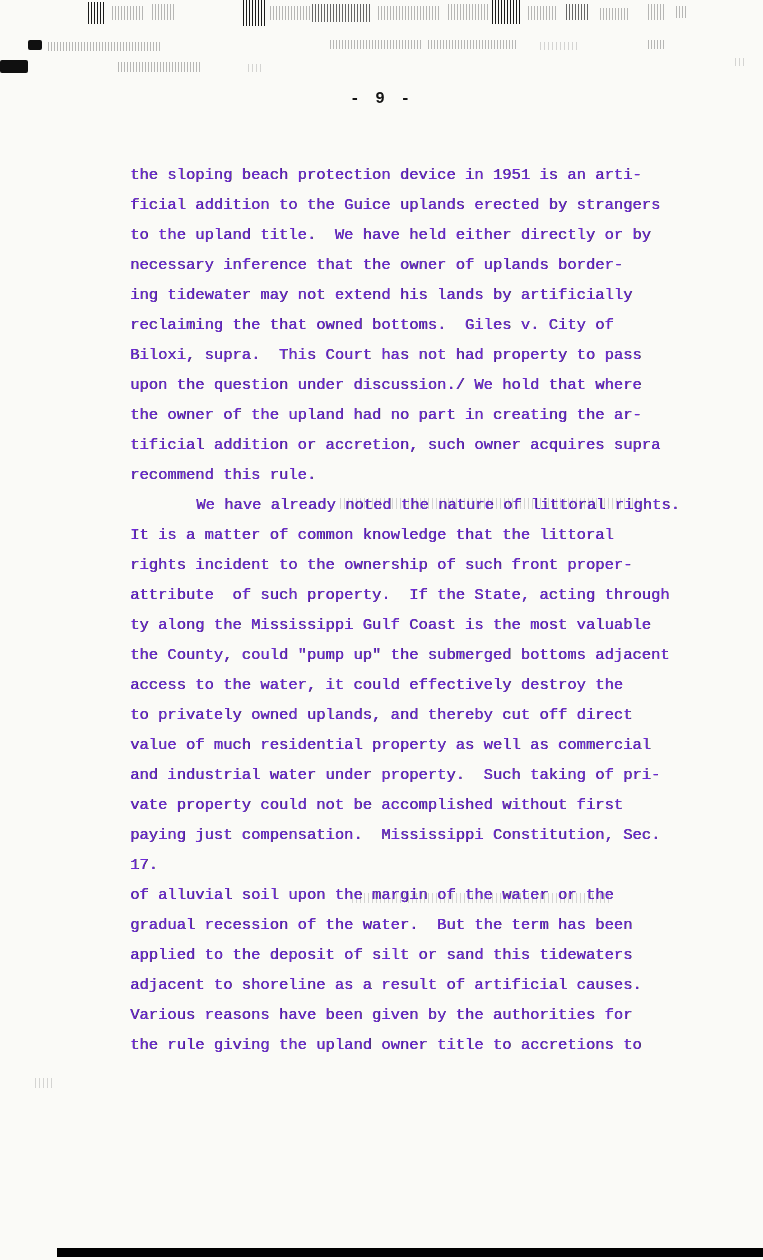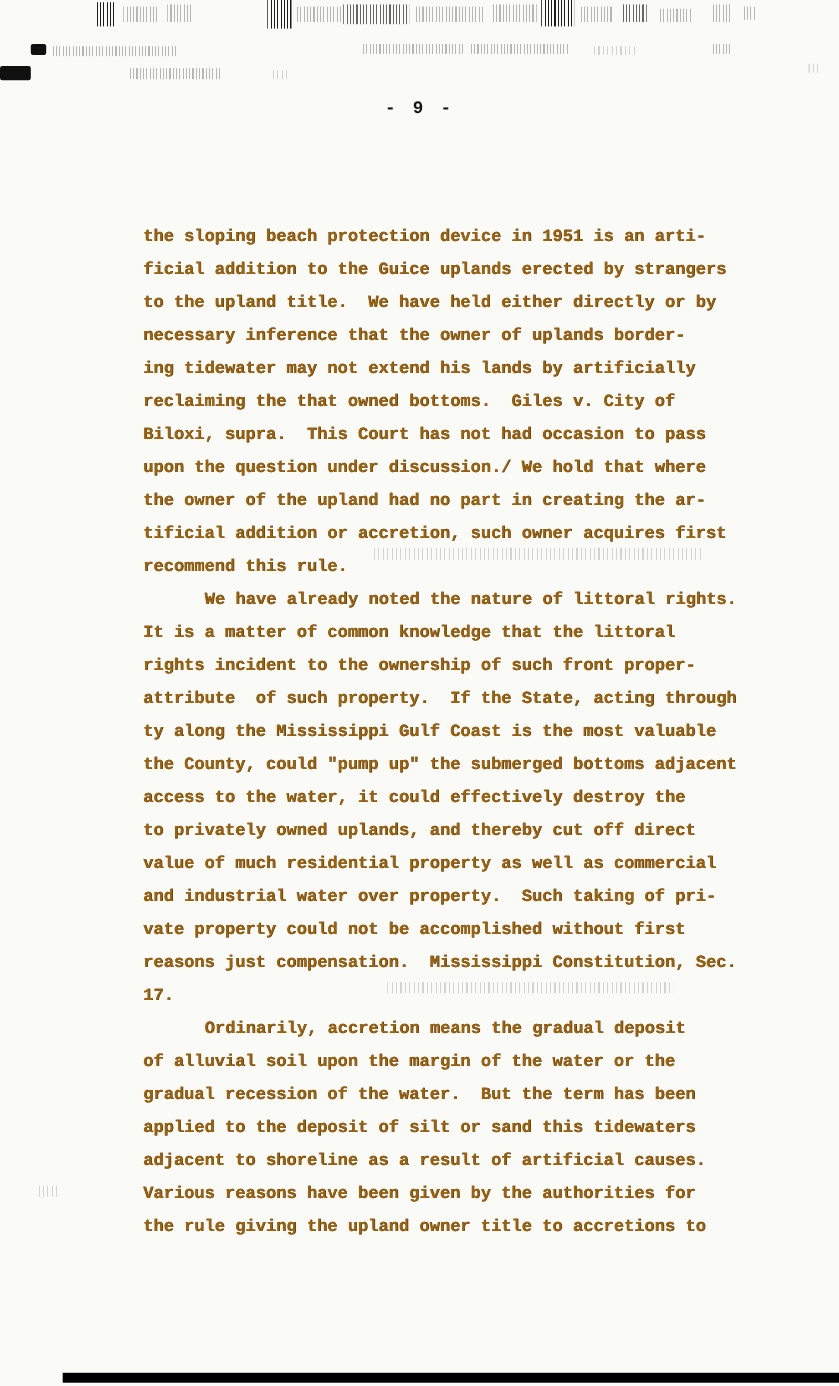--- a/index.html
+++ b/index.html
@@ -12,30 +12,29 @@
     font-family:"Liberation Mono","DejaVu Sans Mono",monospace;
   }
   .page-number {
     position:absolute; top:90px; left:0; width:100%;
     text-align:center;
     font-size:16px; font-weight:700; color:#141414;
     letter-spacing:3px;
   }
   .text-block {
     position:absolute; top:160px; left:130px; width:560px;
-    color:#a16207;
-    font-size:15.5px; font-weight:700;
+    color:#6d28d9;
+    font-size:15.5px; font-weight:400;
     line-height:30px;
-    margin-top:40px;
   }
   .line {
     white-space:pre;
     text-shadow:0.4px 0 0 #2a2a2a;
   }
-  .line.indent { padding-left:56px; }
+  .line.indent { padding-left:56px;text-align:center; }
 
   
   .artifact {
     position:absolute;
     background-image:repeating-linear-gradient(90deg, rgba(15,15,15,.95) 0 1px, rgba(15,15,15,0) 1px 3px);
   }
   .artifact.med {
     background-image:repeating-linear-gradient(90deg, rgba(40,40,40,.7) 0 1px, rgba(40,40,40,0) 1px 3px);
   }
   .artifact.light {
@@ -90,39 +89,38 @@
 
   <div class="page-number">- 9 -</div>
 
   <div class="text-block">
       <div class="line">the sloping beach protection device in 1951 is an arti-</div>
       <div class="line">ficial addition to the Guice uplands erected by strangers</div>
       <div class="line">to the upland title.  We have held either directly or by</div>
       <div class="line">necessary inference that the owner of uplands border-</div>
       <div class="line">ing tidewater may not extend his lands by artificially</div>
       <div class="line">reclaiming the that owned bottoms.  Giles v. City of</div>
-      <div class="line">Biloxi, supra.  This Court has not had occasion to pass</div>
+      <div class="line">Biloxi, supra.  This Court has not had property to pass</div>
       <div class="line">upon the question under discussion./ We hold that where</div>
       <div class="line">the owner of the upland had no part in creating the ar-</div>
-      <div class="line">tificial addition or accretion, such owner acquires first</div>
+      <div class="line">tificial addition or accretion, such owner acquires supra</div>
       <div class="line">recommend this rule.</div>
       <div class="line indent">We have already noted the nature of littoral rights.</div>
       <div class="line">It is a matter of common knowledge that the littoral</div>
       <div class="line">rights incident to the ownership of such front proper-</div>
       <div class="line">attribute  of such property.  If the State, acting through</div>
       <div class="line">ty along the Mississippi Gulf Coast is the most valuable</div>
       <div class="line">the County, could "pump up" the submerged bottoms adjacent</div>
       <div class="line">access to the water, it could effectively destroy the</div>
       <div class="line">to privately owned uplands, and thereby cut off direct</div>
       <div class="line">value of much residential property as well as commercial</div>
-      <div class="line">and industrial water over property.  Such taking of pri-</div>
+      <div class="line">and industrial water under property.  Such taking of pri-</div>
       <div class="line">vate property could not be accomplished without first</div>
-      <div class="line">reasons just compensation.  Mississippi Constitution, Sec.</div>
+      <div class="line">paying just compensation.  Mississippi Constitution, Sec.</div>
       <div class="line">17.</div>
-      <div class="line indent">Ordinarily, accretion means the gradual deposit</div>
       <div class="line">of alluvial soil upon the margin of the water or the</div>
       <div class="line">gradual recession of the water.  But the term has been</div>
       <div class="line">applied to the deposit of silt or sand this tidewaters</div>
       <div class="line">adjacent to shoreline as a result of artificial causes.</div>
       <div class="line">Various reasons have been given by the authorities for</div>
       <div class="line">the rule giving the upland owner title to accretions to</div>
     </div>
 
   <div class="bottom-bar"></div>
 

